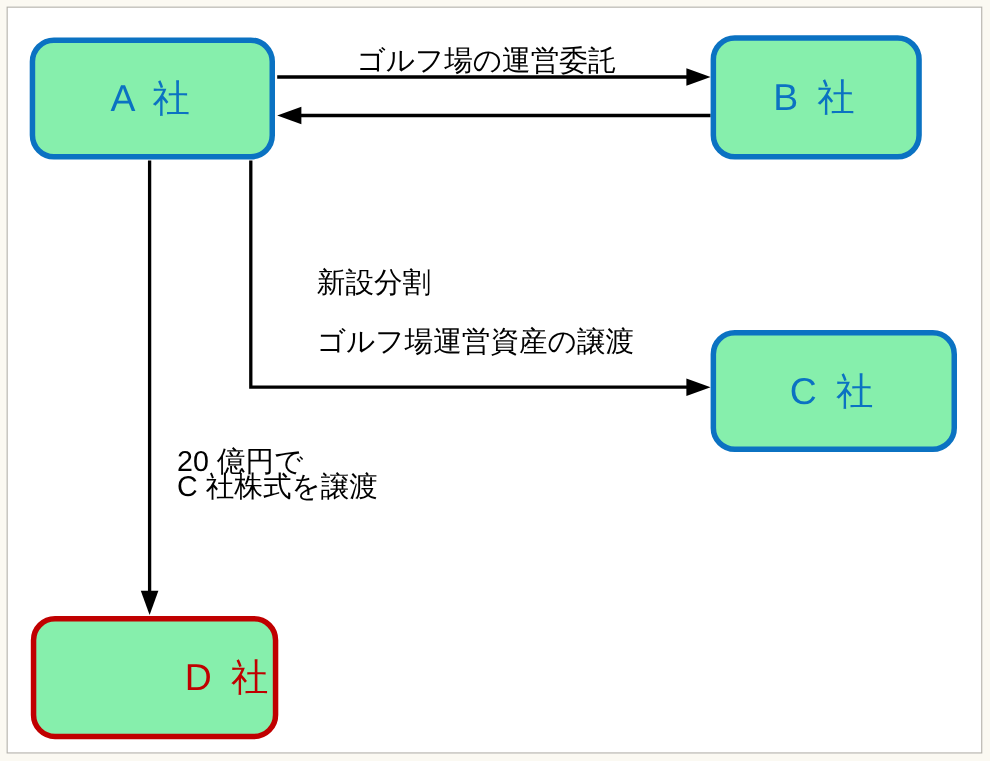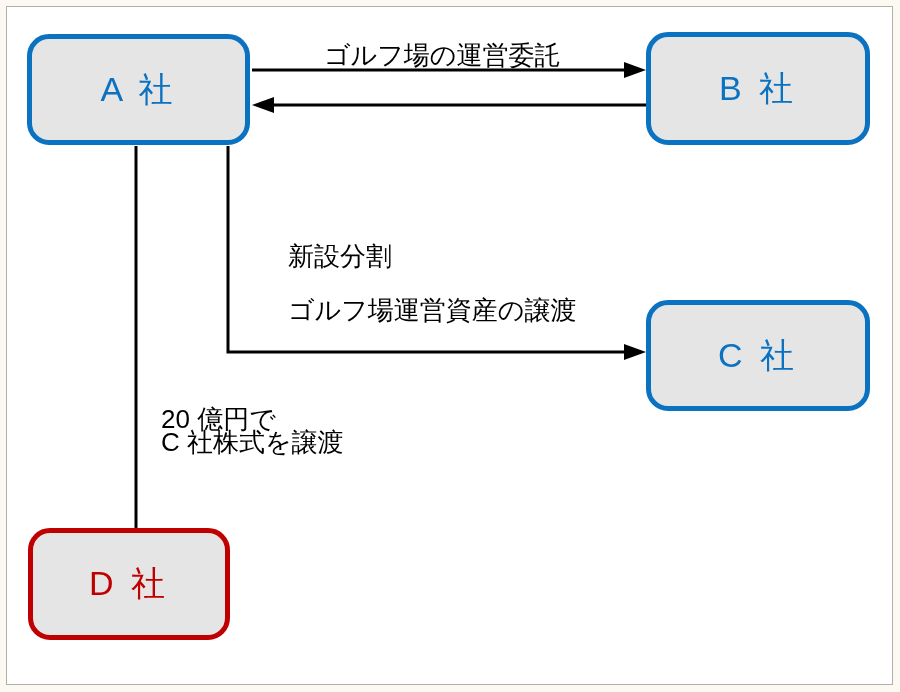--- a/index.html
+++ b/index.html
@@ -19,32 +19,32 @@
     left: 6px; top: 6px;
     width: 887px; height: 679px;
     background: #ffffff;
     border: 1px solid #b3b0a9;
   }
   .node {
     position: absolute;
     display: flex;
     align-items: center;
     justify-content: center;
-    background: #e5e5e5;
+    background: #86efac;
     border-radius: 22px;
     font-size: 34px;
     letter-spacing: 4px;
     white-space: nowrap;
   }
   .node-blue { border: 5px solid #0b72c2; color: #0b72c2; }
   .node-red  { border: 5px solid #c00000; color: #c00000; }
   .node-a { left: 27px;  top: 34px;  width: 223px; height: 111px; }
-  .node-b { left: 646px; top: 32px;  width: 224px; height: 113px; }
+  .node-b { left: 646px; top: 32px;  width: 192px; height: 113px; }
   .node-c { left: 646px; top: 300px; width: 224px; height: 111px; }
-  .node-d { left: 28px;  top: 528px; width: 202px; height: 112px; }
+  .node-d { left: 28px;  top: 560px; width: 225px; height: 112px; justify-content: flex-end; }
   .edge-layer {
     position: absolute;
     left: 0; top: 0;
     width: 900px; height: 692px;
     pointer-events: none;
   }
   .edge-label {
     position: absolute;
     color: #000000;
     font-size: 26px;

